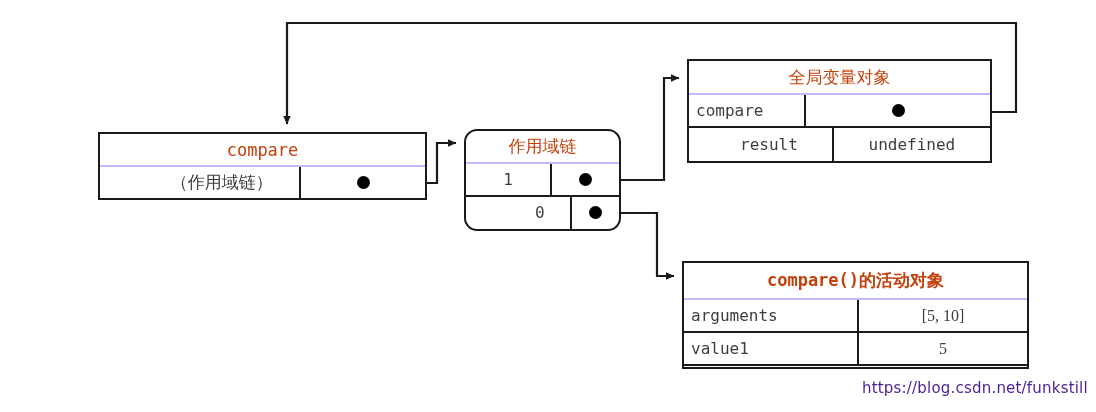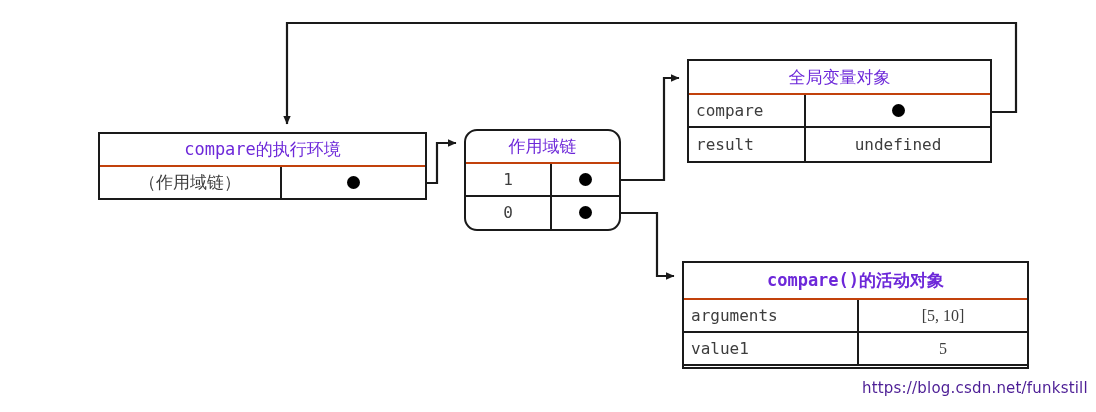--- a/index.html
+++ b/index.html
@@ -28,35 +28,35 @@
     border: 2px solid #1a1a1a;
     box-sizing: border-box;
     background: #ffffff;
     display: flex;
     flex-direction: column;
   }
   .box-title {
     box-sizing: border-box;
     width: 100%;
     text-align: center;
-    color: #6d28d9;
-    border-bottom: 2px solid #c2410c;
+    color: #c2410c;
+    border-bottom: 2px solid #c4b5fd;
     display: flex;
     align-items: center;
     justify-content: center;
     white-space: nowrap;
   }
   .row {
     box-sizing: border-box;
     width: 100%;
     display: flex;
     flex-direction: row;
     border-bottom: 2px solid #1a1a1a;
   }
-  .row.last { border-bottom: none; }
+  .row.last { border-bottom: none; padding-left: 44px; }
   .cell {
     box-sizing: border-box;
     display: flex;
     align-items: center;
     color: #3d3d3d;
     white-space: nowrap;
     overflow: hidden;
   }
   .cell.key {
     border-right: 2px solid #1a1a1a;
@@ -142,21 +142,20 @@
 
     <g>
       <path d="M 589 213 L 657 213 L 657 276 L 674 276" stroke="#1a1a1a" stroke-width="2.2" fill="none" marker-end="url(#arrowhead)"></path>
     </g>
   </svg>
 
   <div class="box" id="box-exec-context">
     <div class="box-title">
       <span class="title-mixed">
         <span class="mono">compare</span>
-        <span>的执行环境</span>
       </span>
     </div>
     <div class="row last">
       <div class="cell key">（作用域链）</div>
       <div class="cell val">
         <span class="dot"></span>
       </div>
     </div>
   </div>
 

